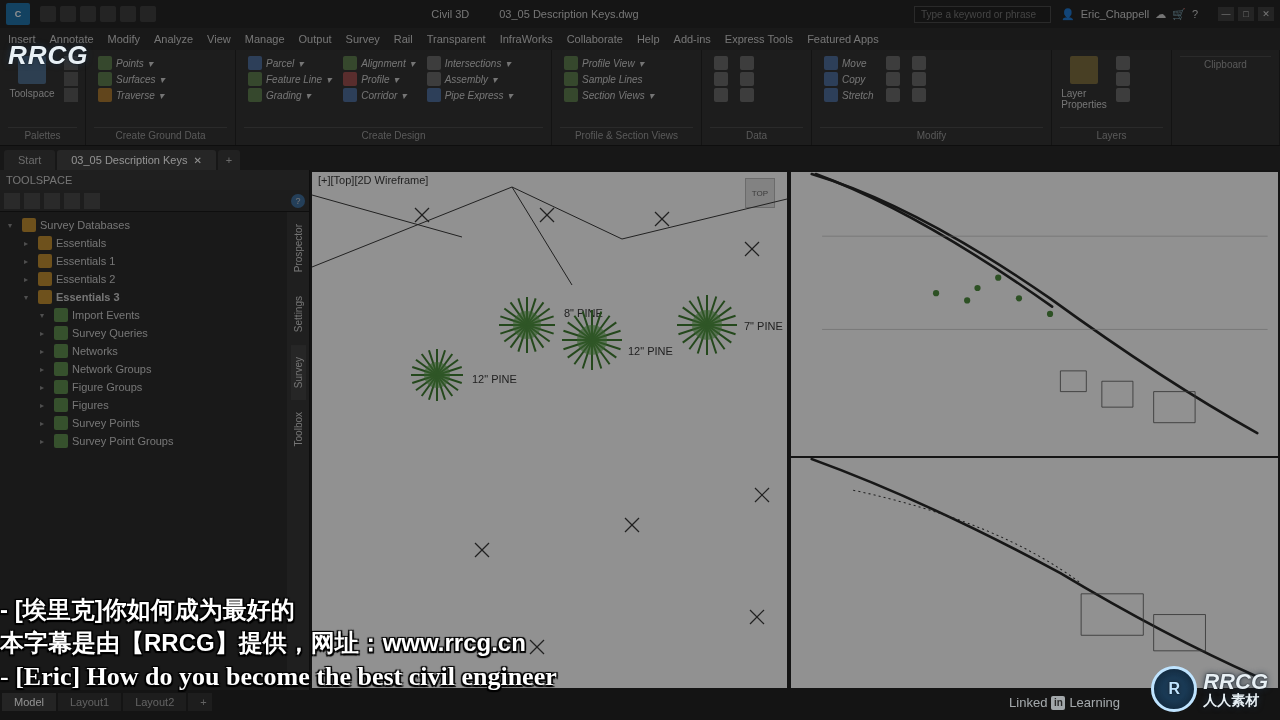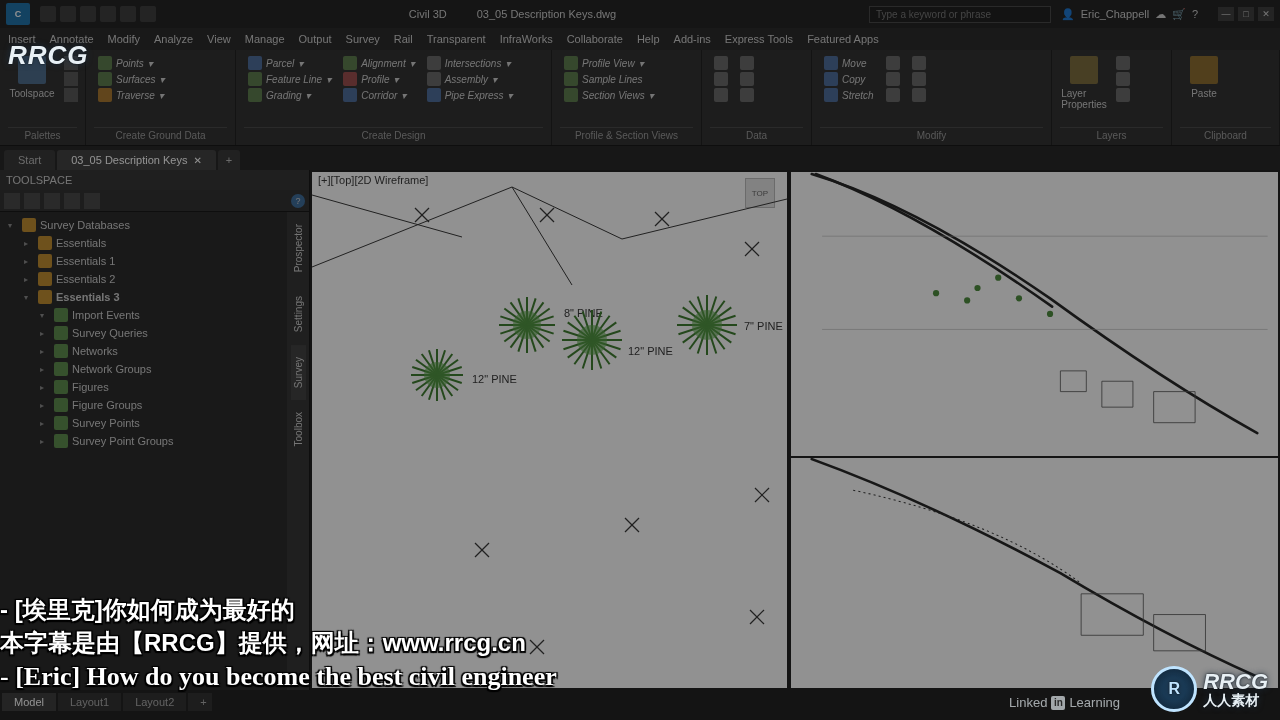--- a/index.html
+++ b/index.html
@@ -125,21 +125,21 @@
     <span></span>
     <span></span>
     <span></span>
     <span></span>
     <span></span>
   </div>
   <div class="center">
     <span>Civil 3D</span>
     <span>03_05 Description Keys.dwg</span>
   </div>
-  <input style="background: rgb(26, 26, 26); border: 1px solid rgb(68, 68, 68); color: rgb(136, 136, 136); font-size: 10px; padding: 2px 6px; width: 182px;" placeholder="Type a keyword or phrase">
+  <input style="background: rgb(26, 26, 26); border: 1px solid rgb(68, 68, 68); color: rgb(136, 136, 136); font-size: 10px; padding: 2px 6px; width: 137px;" placeholder="Type a keyword or phrase">
   <div class="right">
     <span>👤</span>
     <span>Eric_Chappell</span>
     <span>☁</span>
     <span>🛒</span>
     <span>?</span>
   </div>
   <div class="winbtns">
     <span>—</span>
     <span>□</span>
@@ -279,26 +279,20 @@
       <div class="col">
         <div class="row-item gray"></div>
         <div class="row-item gray"></div>
         <div class="row-item gray"></div>
       </div>
     </div>
     <div class="panel-title">Layers</div>
   </div>
 
   <div class="panel" style="flex:1;">
-    <div class="panel-body">
-      <div class="bigbtn">
-        <div class="ic" style="background:#8a6a2a;"></div>
-        <span>Paste</span>
-      </div>
-    </div>
     <div class="panel-title">Clipboard</div>
   </div>
 </div>
 
 <div class="filetabs">
   <div class="filetab">
       <span>Start</span>
     </div>
   <div class="filetab active">
     <span>03_05 Description Keys</span>
@@ -352,25 +346,25 @@
           <div class="node indent2">
             <span class="ni g"></span>
             <span>Networks</span>
           </div>
           <div class="node indent2">
             <span class="ni g"></span>
             <span>Network Groups</span>
           </div>
           <div class="node indent2">
             <span class="ni g"></span>
+            <span>Figure Groups</span>
+          </div>
+          <div class="node indent2">
+            <span class="ni g"></span>
             <span>Figures</span>
-          </div>
-          <div class="node indent2">
-            <span class="ni g"></span>
-            <span>Figure Groups</span>
           </div>
           <div class="node indent2">
             <span class="ni g"></span>
             <span>Survey Points</span>
           </div>
           <div class="node indent2">
             <span class="ni g"></span>
             <span>Survey Point Groups</span>
           </div>
         </div>

